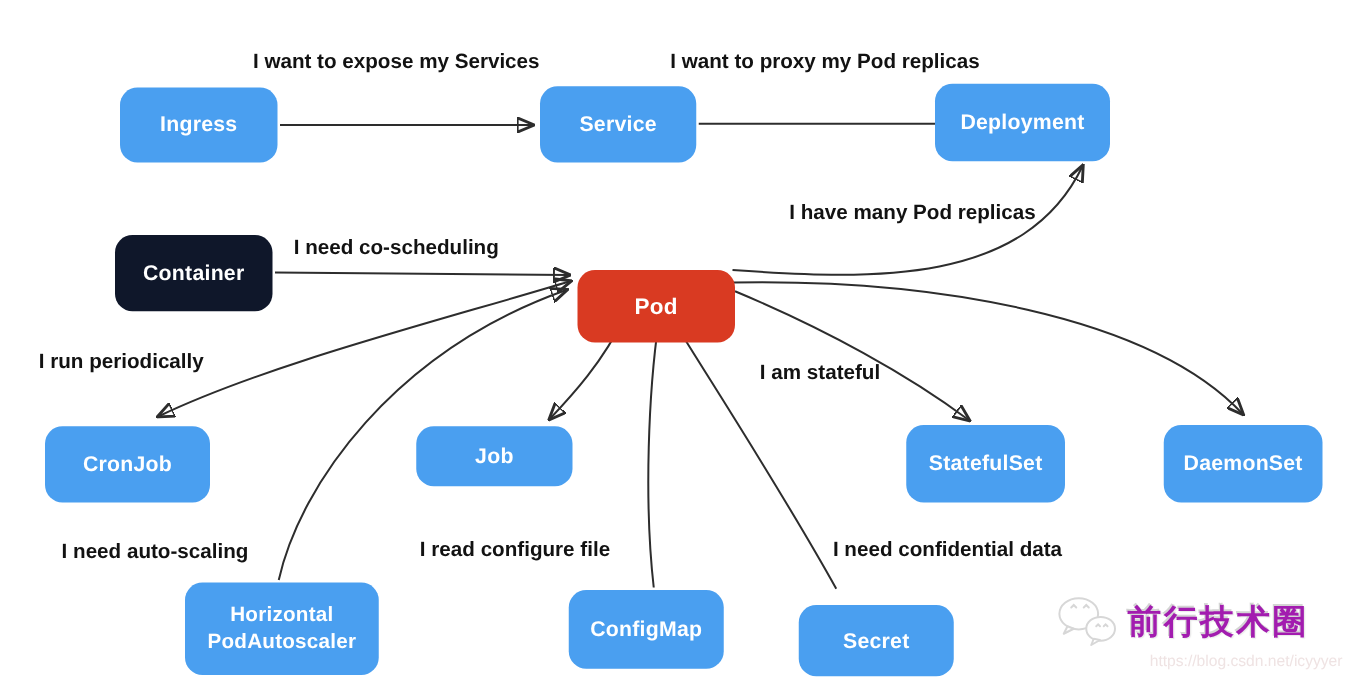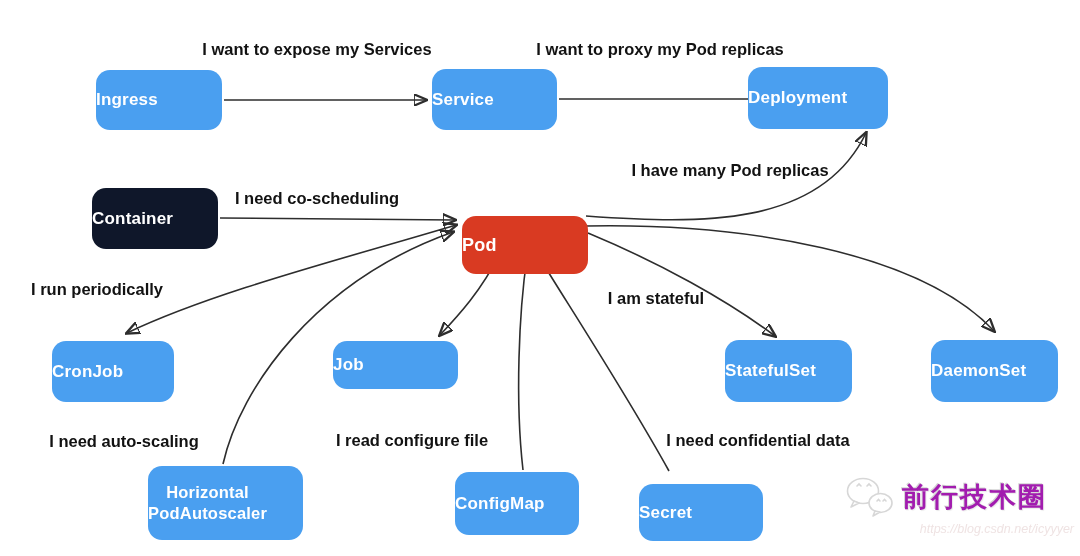--- a/index.html
+++ b/index.html
@@ -15,20 +15,21 @@
     position: absolute;
     left: 0; top: 0;
     width: 1080px; height: 556px;
   }
   .edges path { fill: none; stroke: #2d2d2d; stroke-width: 1.6; }
   .node {
     position: absolute;
     border-radius: 14px;
     display: flex;
     align-items: center;
+    justify-content: center;
     text-align: center;
     color: #ffffff;
     font-size: 17px;
     font-weight: 600;
     letter-spacing: 0.2px;
     line-height: 1.25;
   }
   .node.blue { background: #4A9FF0; }
   .node.pink { background: #0f172a; }
   .node.red  { background: #D93A22; font-size: 18px; margin-top: 24px; }
@@ -59,21 +60,20 @@
     color: #a21caf;
     text-shadow: -1px -1px 0 #d4d4d4, 1px 1px 1px #e9e9e9;
     white-space: nowrap;
   }
   .wm-url {
     margin-top: 2px;
     text-align: right;
     font-size: 12.5px;
     color: #efe3e3;
     white-space: nowrap;
-    font-style: italic;
   }
   .wm-icon svg { display: block; }
 </style>
 </head>
 <body>
 
 <div class="canvas">
 
   <svg class="edges" viewBox="0 0 1080 556" aria-hidden="true">
     <defs>
@@ -105,21 +105,21 @@
   </div>
   <div class="node blue" style="left:748px; top:67px; width:140px; height:62px">
     <span>Deployment</span>
   </div>
   <div class="node pink" style="left:92px; top:188px; width:126px; height:61px">
     <span>Container</span>
   </div>
   <div class="node red" style="left:462px; top:192px; width:126px; height:58px">
     <span>Pod</span>
   </div>
-  <div class="node blue" style="left:52px; top:341px; width:122px; height:61px">
+  <div class="node blue" style="left:36px; top:341px; width:132px; height:61px">
     <span>CronJob</span>
   </div>
   <div class="node blue" style="left:333px; top:341px; width:125px; height:48px">
     <span>Job</span>
   </div>
   <div class="node blue" style="left:725px; top:340px; width:127px; height:62px">
     <span>StatefulSet</span>
   </div>
   <div class="node blue" style="left:931px; top:340px; width:127px; height:62px">
     <span>DaemonSet</span>

